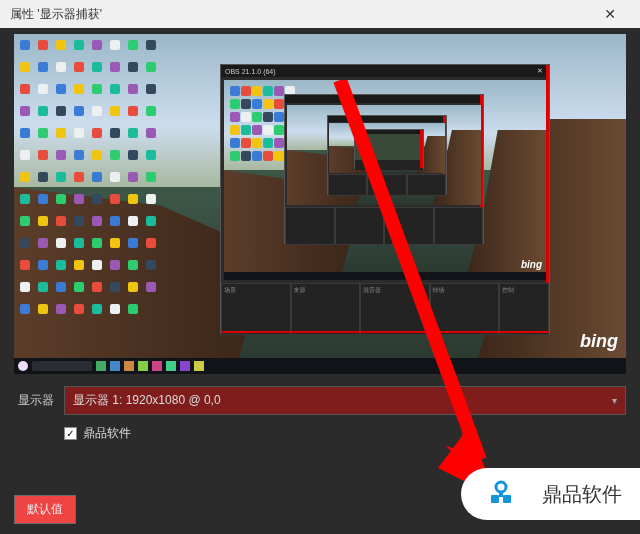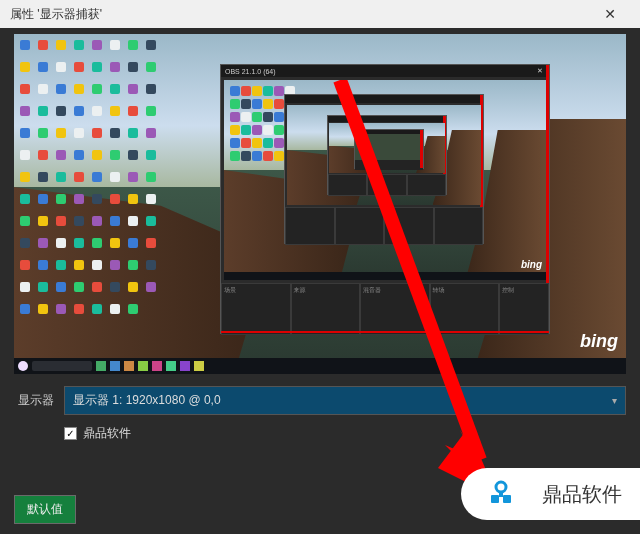--- a/index.html
+++ b/index.html
@@ -101,40 +101,40 @@
 
 
 .controls-row {
   display:flex; align-items:center;
   padding:6px 14px; gap:10px;
   font-size:12px;
   text-align:right;
 }
 .label-col { width:40px; color:#ccc; }
 .select-like {
-  flex:1; background:#0c4a6e; border:1px solid #555;
+  flex:1; background:#7f1d1d; border:1px solid #555;
   padding:5px 8px; color:#ddd; font-size:12px;
   display:flex; justify-content:space-between; align-items:center;
 }
 .chevron { font-size:10px; color:#aaa; }
 .checkbox-row {
   display:flex; align-items:center; gap:6px;
   padding:4px 14px 4px 64px; font-size:12px;
 }
 .chk { width:13px; height:13px; background:#fff; display:flex;
   align-items:center; justify-content:center; color:#000; font-size:10px;
   border:1px solid #888;}
 
 .bottom {
   position:absolute; left:0; right:0; bottom:0;
   padding:10px 14px;
   display:flex; justify-content:space-between; align-items:center;
 }
 .btn {
-  background:#15803d; color:#eee; border:1px solid #6a6a6a;
+  background:#ef4444; color:#eee; border:1px solid #6a6a6a;
   padding:5px 12px; font-size:12px;
 }
 
 .arrow {
   position:absolute;
   left:330px; top:80px;
   width:200px; height:430px;
   pointer-events:none;
 }
 

